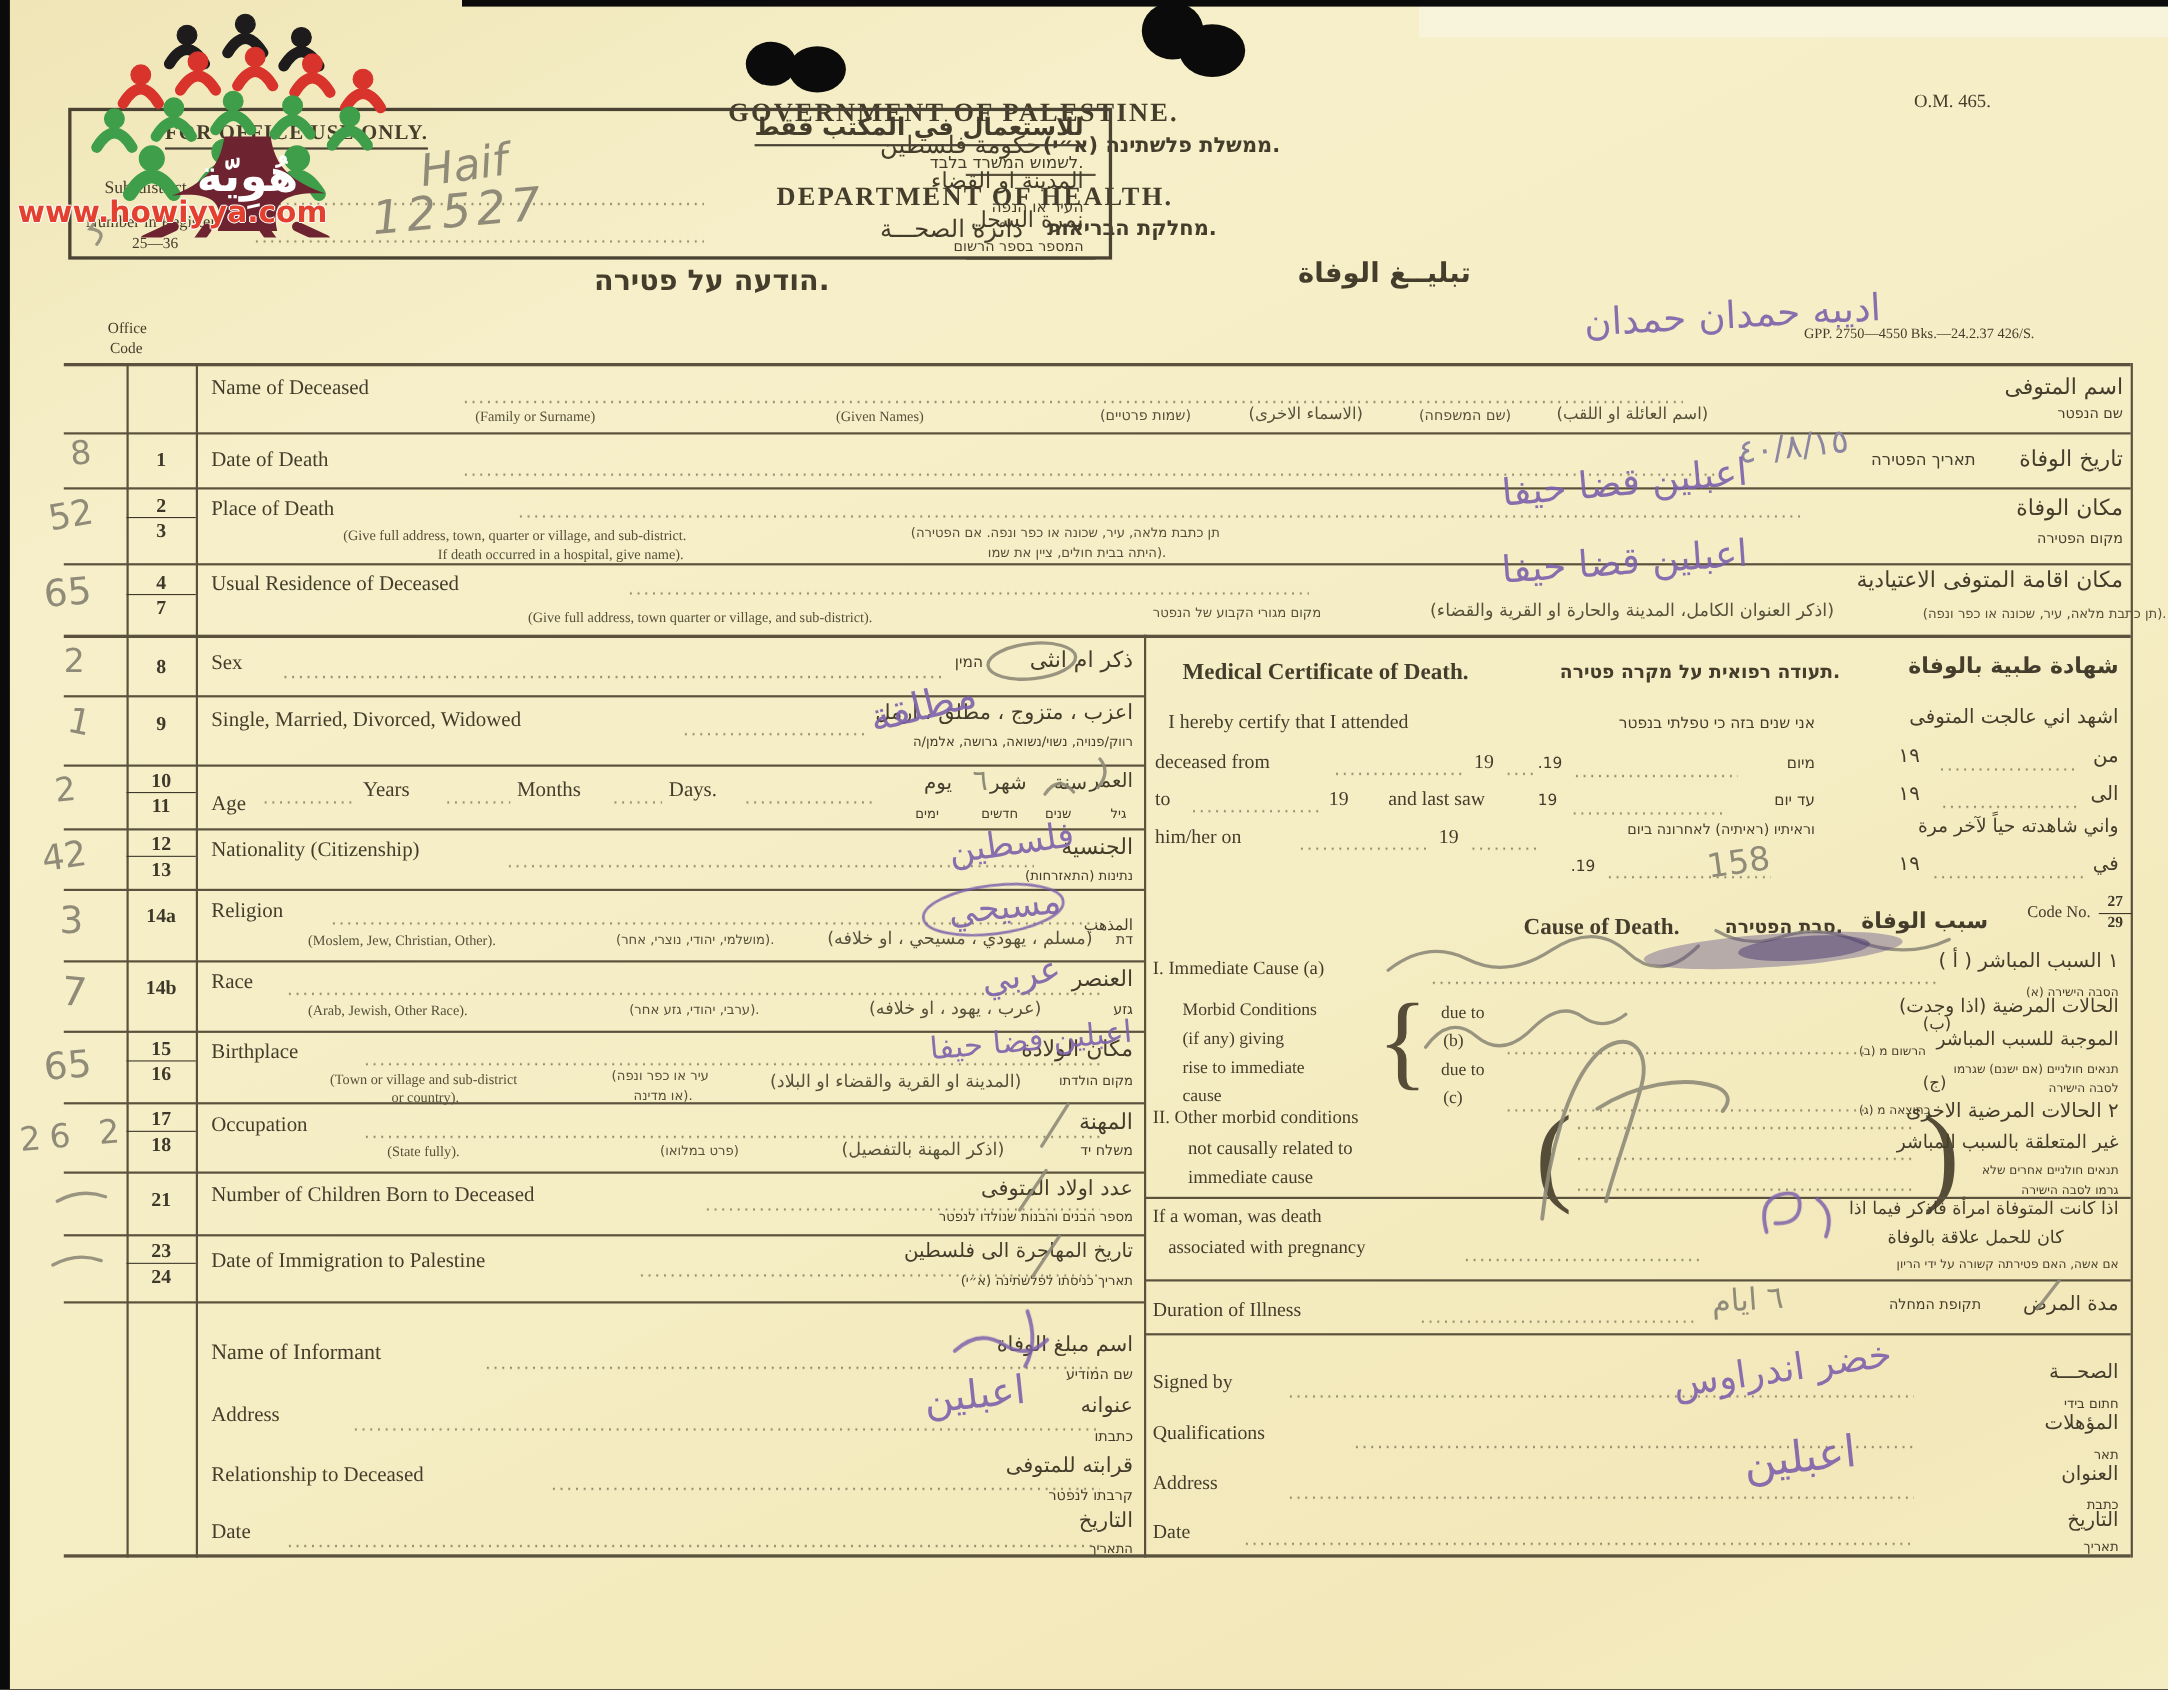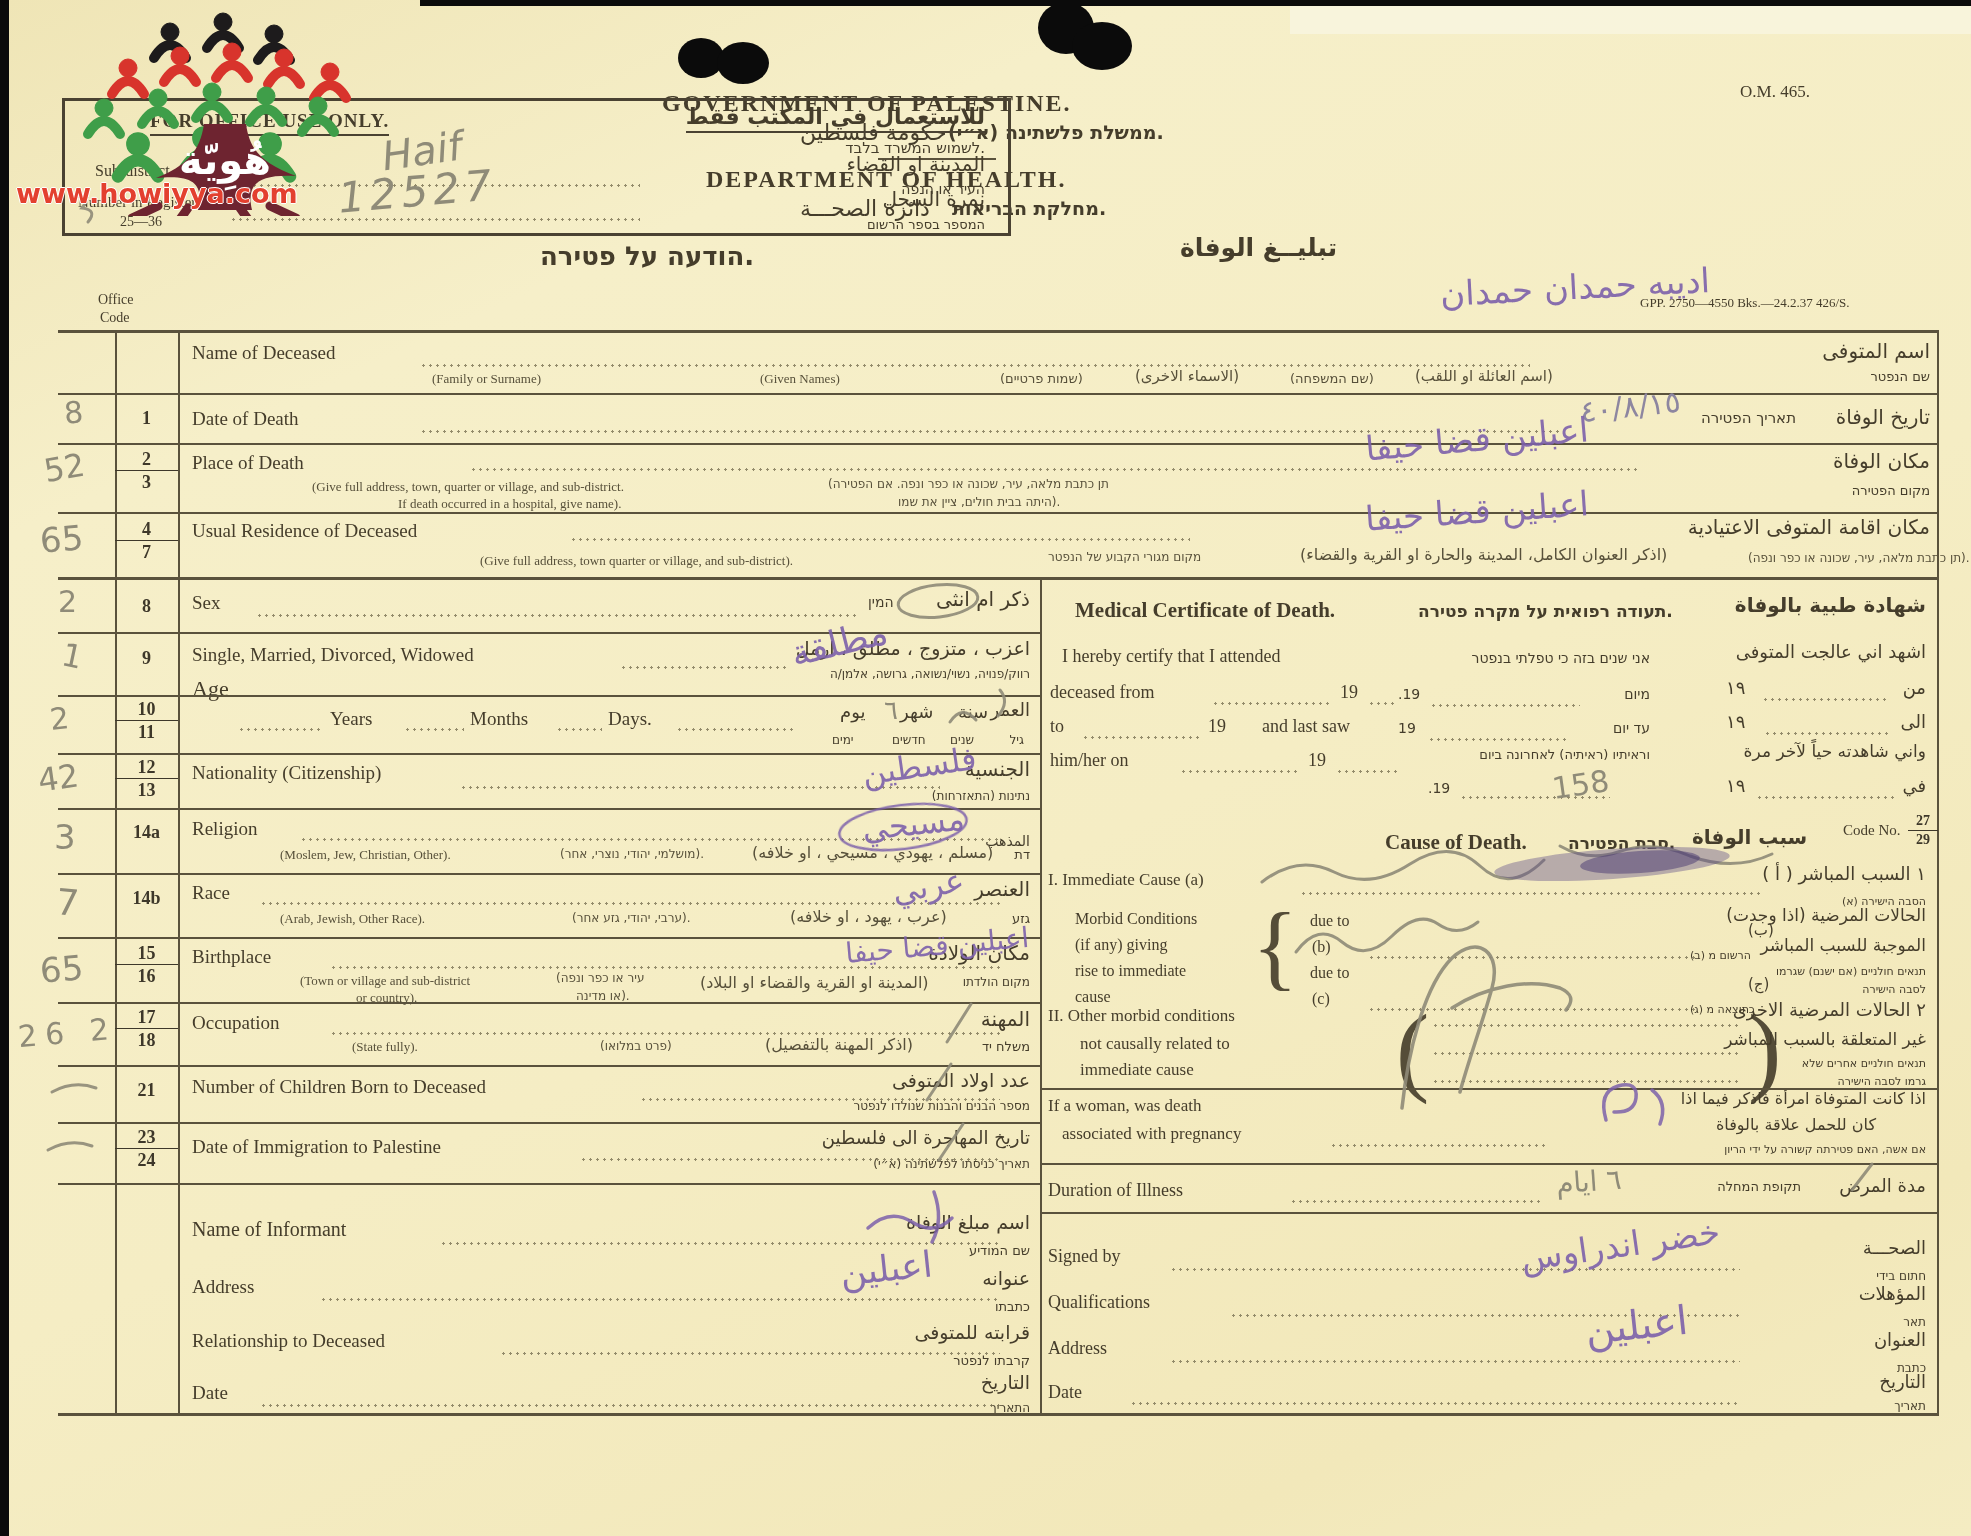--- a/index.html
+++ b/index.html
@@ -222,21 +222,21 @@
   <div class="dots" style="left:256px;top:614px;width:600px"></div>
   <span class="t sem ar" style="right:941px;top:588px;font-size:20px">ذكر ام انثى</span>
   <span class="t sem" style="left:868px;top:594px;font-size:14px">המין</span>
 
   <span class="t en" style="left:192px;top:644px;font-size:19px">Single, Married, Divorced, Widowed</span>
   <div class="dots" style="left:620px;top:666px;width:170px"></div>
   <span class="t sem ar" style="right:941px;top:638px;font-size:19px">اعزب ، متزوج ، مطلق ، ارمل</span>
   <span class="t sem" style="right:941px;top:668px;font-size:12px">רווק/פנויה, נשוי/נשואה, גרושה, אלמן/ה</span>
   <span class="t hand pu ar" style="left:790px;top:622px;font-size:36px;transform:rotate(-14deg)">مطلقة</span>
 
-  <span class="t en" style="left:192px;top:676px;font-size:22px">Age</span>
+  <span class="t en" style="left:192px;top:720px;font-size:19px">Age</span>
   <span class="t en" style="left:330px;top:708px;font-size:19px">Years</span>
   <span class="t en" style="left:470px;top:708px;font-size:19px">Months</span>
   <span class="t en" style="left:608px;top:708px;font-size:19px">Days.</span>
   <div class="dots" style="left:238px;top:728px;width:86px"></div>
   <div class="dots" style="left:404px;top:728px;width:60px"></div>
   <div class="dots" style="left:556px;top:728px;width:46px"></div>
   <div class="dots" style="left:676px;top:728px;width:120px"></div>
   <span class="t sem ar" style="left:840px;top:702px;font-size:18px">يوم</span>
   <span class="t sem" style="left:832px;top:734px;font-size:12px">ימים</span>
   <span class="t sem ar" style="left:900px;top:702px;font-size:18px">شهر</span>

